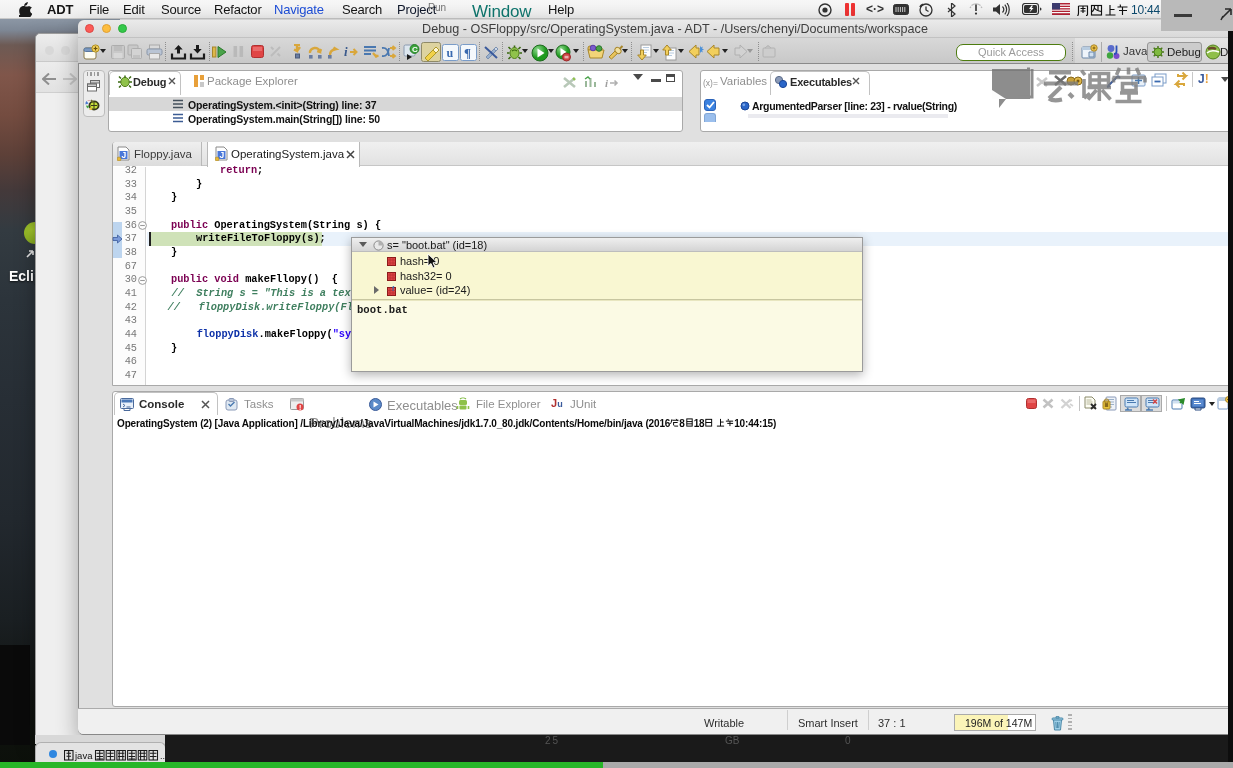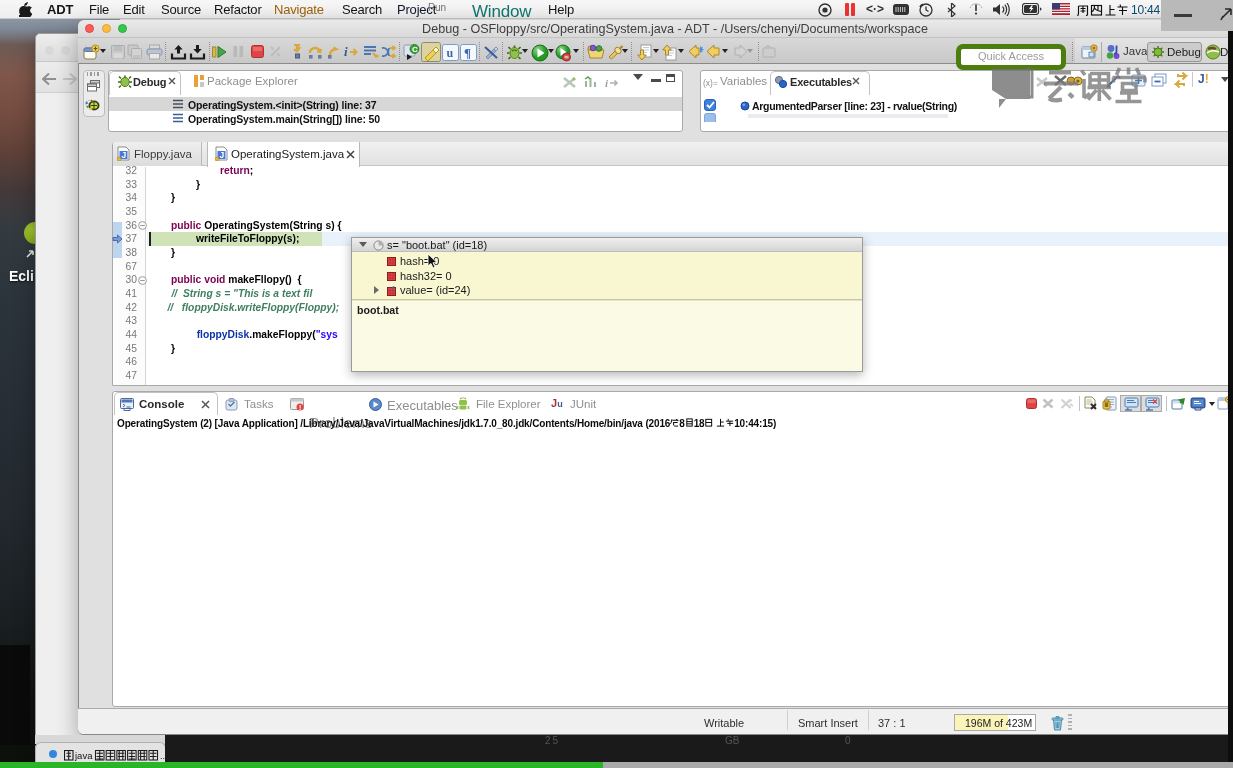--- a/index.html
+++ b/index.html
@@ -1,16 +1,16 @@
 <!DOCTYPE html>
 <html><head><meta charset="utf-8"><style>
 *{margin:0;padding:0;box-sizing:border-box}
 html,body{width:1233px;height:768px;overflow:hidden;font-family:"Liberation Sans",sans-serif;background:#e2e2e2}
 .a{position:absolute}
-.mono{font-family:Liberation Sans, sans-serif}
+.mono{font-family:Liberation Mono, monospace}
 .ico{position:absolute;top:44px}
 .dd{position:absolute;top:49px;width:0;height:0;border-left:3.5px solid transparent;border-right:3.5px solid transparent;border-top:4.5px solid #222}
 .sep{position:absolute;top:42px;height:19px;width:0;border-left:1px dotted #8f8f8f}
 .cl{font-size:10.3px;line-height:13.7px;font-weight:bold;color:#000;white-space:pre}
 .gn{font-size:10.3px;line-height:13.7px;color:#787878;left:120px;width:17px;text-align:right}
 .kw{color:#7b0052}.cm{color:#3f7f5f;font-style:italic}.st{color:#2a00ff}.fd{color:#0d31a8}
 </style></head>
 <body>
 
 <div class="a" style="left:0;top:0;width:120px;height:768px;background:linear-gradient(180deg,#9aa4b1 0px,#8d98a6 18px,#7e8896 30px,#6d5a54 45px,#80564a 75px,#744c40 115px,#5d4038 155px,#44393a 190px,#333b41 230px,#2c343b 300px,#272e35 400px,#22282e 520px,#1a1f22 620px,#101310 700px,#0c100a 768px)"></div>
@@ -25,21 +25,21 @@
 <div id="menubar" class="a" style="left:0;top:0;width:1233px;height:19px;background:linear-gradient(180deg,#f7f7f7,#eeeeee);border-bottom:1px solid #c8c8c8"></div>
 <svg class="a" style="left:19px;top:2px" width="13" height="15" viewBox="0 0 12 14">
     <path d="M8.2 0c.1 1-.3 1.9-.9 2.6-.6.7-1.6 1.2-2.5 1.1-.1-.9.4-1.9 1-2.5C6.4.5 7.4.1 8.2 0zM11 10.2c-.5 1.1-.7 1.6-1.3 2.5-.9 1.3-2.1 3-3.6 3-1.3 0-1.7-.9-3.4-.9-1.7 0-2.1.9-3.4.9C-2.2 15.7-3.3 14-4.2 12.7" fill="#1a1a1a"></path>
     <path d="M6 3.9c.9 0 2 .5 2.7 1.4-2.4 1.3-2 4.7.5 5.6-.3.8-.5 1.1-.9 1.8-.6.9-1.4 2-2.4 2-1 0-1.3-.6-2.6-.6-1.3 0-1.6.6-2.6.6-1 0-1.8-1-2.4-1.9C-3.4 10.3-3.6 6.9-2 5.1c.8-.9 2-1.4 3-1.4 1.1 0 1.8.6 2.7.6.9 0 1.4-.6 2.3-.4z" fill="#1a1a1a" transform="translate(3.2 0)"></path>
   </svg>
 <div class="a" style="left:47px;top:2px;font-size:13px;letter-spacing:-0.2px;font-weight:bold;color:#151515">ADT</div>
 <div class="a" style="left:89px;top:2px;font-size:13px;letter-spacing:-0.2px;color:#151515">File</div>
 <div class="a" style="left:123px;top:2px;font-size:13px;letter-spacing:-0.2px;color:#151515">Edit</div>
 <div class="a" style="left:161px;top:2px;font-size:13px;letter-spacing:-0.2px;color:#151515">Source</div>
 <div class="a" style="left:214px;top:2px;font-size:13px;letter-spacing:-0.2px;color:#151515">Refactor</div>
-<div class="a" style="left:274px;top:2px;font-size:13px;letter-spacing:-0.2px;color:#a16207">Navigate</div>
+<div class="a" style="left:274px;top:2px;font-size:13px;letter-spacing:-0.2px;color:#1d4ed8">Navigate</div>
 <div class="a" style="left:342px;top:2px;font-size:13px;letter-spacing:-0.2px;color:#151515">Search</div>
 <div class="a" style="left:397px;top:2px;font-size:13px;letter-spacing:-0.2px;color:#0f172a">Project</div>
 <div class="a" style="left:428px;top:2px;font-size:10px;letter-spacing:-0.2px;color:#737373">Run</div>
 <div class="a" style="left:472px;top:2px;font-size:17px;letter-spacing:-0.2px;color:#0f766e">Window</div>
 <div class="a" style="left:548px;top:2px;font-size:13px;letter-spacing:-0.2px;color:#151515">Help</div>
 
 <svg class="a" style="left:818px;top:3px" width="14" height="14" viewBox="0 0 14 14">
     <circle cx="7" cy="7" r="6" fill="none" stroke="#333" stroke-width="1.4"></circle>
     <circle cx="7" cy="7" r="2.6" fill="#333"></circle>
   </svg>
@@ -142,21 +142,21 @@
 <div class="a" style="left:78px;top:20px;width:1155px;height:18px;background:linear-gradient(180deg,#eaeaea,#d9d9d9);border-radius:6px 0 0 0;border-bottom:1px solid #c2c2c2"></div>
 <div class="a" style="left:85px;top:24px;width:9.4px;height:9.4px;border-radius:50%;background:#fc5b57;border:0.5px solid #dd4744"></div>
 <div class="a" style="left:102px;top:24px;width:9.4px;height:9.4px;border-radius:50%;background:#fdbd3f;border:0.5px solid #de9f34"></div>
 <div class="a" style="left:118px;top:24px;width:9.4px;height:9.4px;border-radius:50%;background:#34c84a;border:0.5px solid #2aab38"></div>
 <div class="a" style="left:380px;top:22px;width:590px;height:14px;text-align:center;font-size:12.6px;color:#3e3e3e">Debug - OSFloppy/src/OperatingSystem.java - ADT - /Users/chenyi/Documents/workspace</div>
 
 <div class="a" style="left:78px;top:38px;width:1155px;height:26px;background:linear-gradient(180deg,#d8d8d8,#c8c8c8);border-bottom:1px solid #8a8a8a"></div>
 <div class="a" style="left:1075px;top:38px;width:153px;height:25px;background:linear-gradient(180deg,#e4e4e4,#d4d4d4)"></div>
 <div id="toolbar"></div>
 
-<div class="a" style="left:956px;top:44px;width:110px;height:26px;background:#fff;border:5px solid #4d7c0f;border-radius:7px;text-align:center;font-size:11px;color:#9b9b9b;line-height:15px">Quick Access</div>
+<div class="a" style="left:956px;top:44px;width:110px;height:17px;background:#fff;border:1px solid #4d7c0f;border-radius:7px;text-align:center;font-size:11px;color:#9b9b9b;line-height:15px">Quick Access</div>
 <div class="sep" style="left:1072px"></div>
 <svg class="ico" style="left:1081px" width="17" height="17" viewBox="0 0 17 17">
     <rect x="1" y="3" width="13" height="11" rx="1" fill="#eef4fb" stroke="#6b87a8"></rect>
     <rect x="1" y="3" width="13" height="3" fill="#b8cce0"></rect>
     <path d="M8 8h5v5H8z" fill="#d0e0f0" stroke="#6b87a8"></path>
     <circle cx="13" cy="4" r="3.2" fill="#f0c44a" stroke="#a8862a"></circle>
     <path d="M13 2.5v3M11.5 4h3" stroke="#7a5c10"></path>
   </svg>
 <div class="a" style="left:1101px;top:42px;height:20px;border-left:1px solid #aaa"></div>
 <svg class="ico" style="left:1106px" width="15" height="16" viewBox="0 0 15 16">
@@ -697,21 +697,21 @@
     </svg>10:44:15)</div>
 
 <div class="a" style="left:78px;top:708px;width:1155px;height:26px;background:#f0f0f0;border-top:1px solid #ababab;border-radius:0 0 0 5px"></div>
 <div class="a" style="left:704px;top:716.5px;font-size:11px;color:#2e2e2e">Writable</div>
 <div class="a" style="left:787px;top:710px;height:20px;border-left:1px solid #cfcfcf"></div>
 <div class="a" style="left:798px;top:716.5px;font-size:11px;color:#2e2e2e">Smart Insert</div>
 <div class="a" style="left:868px;top:710px;height:20px;border-left:1px solid #cfcfcf"></div>
 <div class="a" style="left:878px;top:716.5px;font-size:11px;color:#2e2e2e">37 : 1</div>
 <div class="a" style="left:954px;top:714px;width:82px;height:17px;background:#fff;border:1px solid #aaa"></div>
 <div class="a" style="left:955px;top:715px;width:53px;height:15px;background:#fbf4b8"></div>
-<div class="a" style="left:965px;top:717px;font-size:10.5px;color:#222">196M of 423M</div>
+<div class="a" style="left:965px;top:717px;font-size:10.5px;color:#222">196M of 147M</div>
 <svg class="a" style="left:1051px;top:716px" width="13" height="15" viewBox="0 0 13 15">
     <path d="M2.5 4 l1 10 h6 l1-10" fill="#9fd0e8" stroke="#4a88a8"></path>
     <rect x="1" y="2" width="11" height="2" rx="1" fill="#9fd0e8" stroke="#4a88a8"></rect>
     <path d="M5 0.7 h3 v1.3 h-3z" fill="#9fd0e8" stroke="#4a88a8"></path>
     <path d="M4.8 6 l0.5 6 M6.5 6 v6 M8.2 6 l-0.5 6" stroke="#4a88a8" stroke-width="0.9" fill="none"></path>
   </svg>
 <div class="a" style="left:1068px;top:714px;width:4px;height:16px;background:repeating-linear-gradient(180deg,#b0b0b0 0 1.5px,transparent 1.5px 3.5px)"></div>
 <div class="a" style="left:35px;top:734.5px;width:131px;height:9px;background:#d8d8d8"></div>
 <div class="a" style="left:35px;top:742px;width:131px;height:21.5px;background:#e3e3e3;border:1px solid #b0b0b0;border-bottom:none;border-radius:6px 6px 0 0"></div>
 <div class="a" style="left:49px;top:750px;width:8px;height:8px;border-radius:50%;background:#2f87e0"></div>

